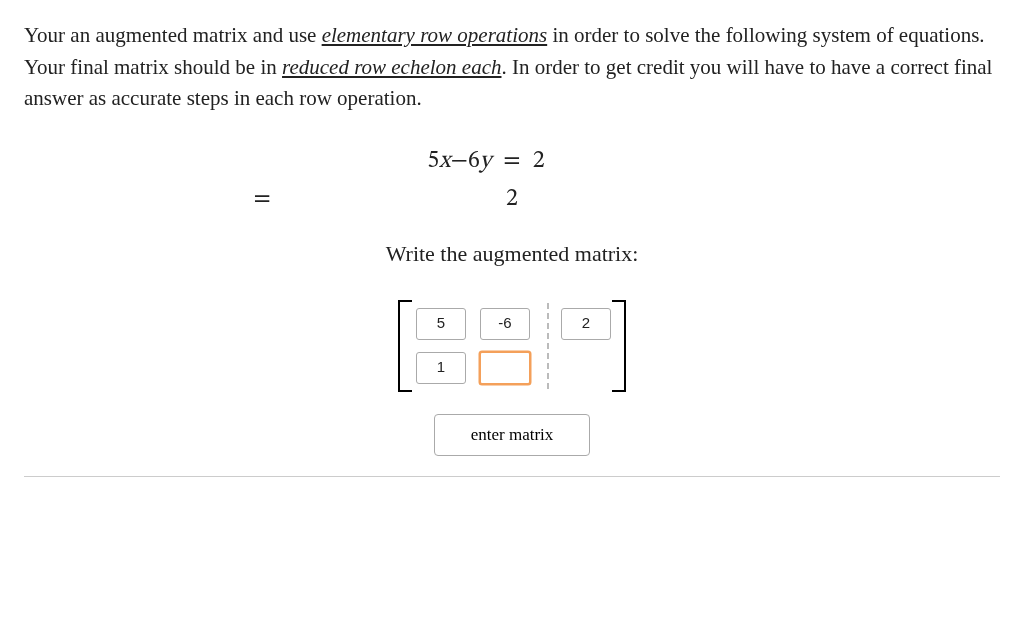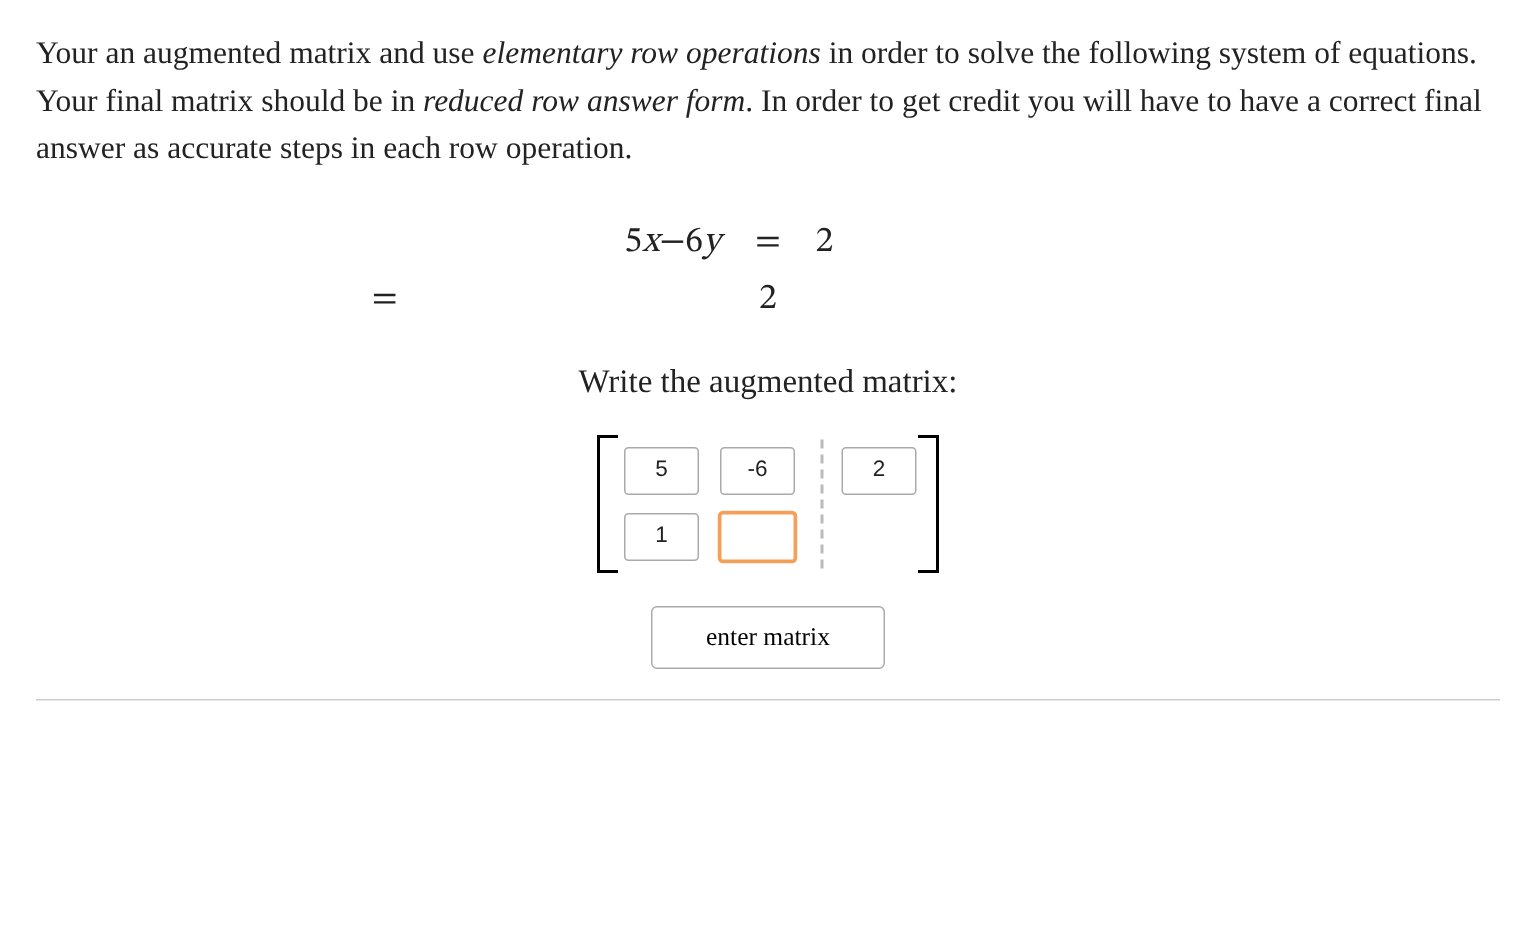--- a/index.html
+++ b/index.html
@@ -9,44 +9,45 @@
     color: #222;
     font-size: 21px;
     line-height: 1.5;
     background: #fff;
   }
   .instructions {
     max-width: 980px;
   }
   .instructions em {
     font-style: italic;
+    text-decoration: underline;
   }
   .equations {
     text-align: center;
     font-family: 'STIX Two Math', 'Cambria Math', 'Latin Modern Math', serif;
     font-size: 24px;
     margin-top: 28px;
     margin-bottom: 20px;
   }
   .eq-row {
     display: grid;
     grid-template-columns: 1fr auto 1fr;
-    column-gap: 17px;
+    column-gap: 6px;
     justify-content: center;
     align-items: baseline;
     margin: 2px 0;
   }
   .eq-left { text-align: right; }
   .eq-eq { text-align: center; padding: 0 6px;}
   .eq-right { text-align: left; }
   .var { font-style: italic; }
   .sub-prompt {
     text-align: center;
     font-size: 22px;
-    margin: 18px 0 14px 0;
+    margin: 18px 0 24px 0;
   }
   .matrix-wrap {
     display: flex;
     justify-content: center;
     margin-bottom: 16px;
   }
   .matrix {
     position: relative;
     display: flex;
     align-items: center;
@@ -118,21 +119,21 @@
   hr.bottom {
     border: none;
     border-top: 1px solid #ccc;
     margin-top: 12px;
   }
 </style>
 </head>
 <body>
 
 <div class="instructions">
-  <span>Your an augmented matrix and use </span><em>elementary row operations</em><span> in order to solve the following system of equations. Your final matrix should be in </span><em>reduced row answer form</em><span>. In order to get credit you will have to have a correct final answer as accurate steps in each row operation.</span>
+  <span>Your an augmented matrix and use </span><em>elementary row operations</em><span> in order to solve the following system of equations. Your final matrix should be in </span><em>reduced row echelon each</em><span>. In order to get credit you will have to have a correct final answer as accurate steps in each row operation.</span>
 </div>
 
 <div class="equations">
   <div class="eq-row">
     <span class="eq-left">
       <span>5</span><span class="var">x</span><span>−</span><span>6</span><span class="var">y</span>
     </span>
     <span class="eq-eq">=</span>
     <span class="eq-right">2</span>
   </div>

